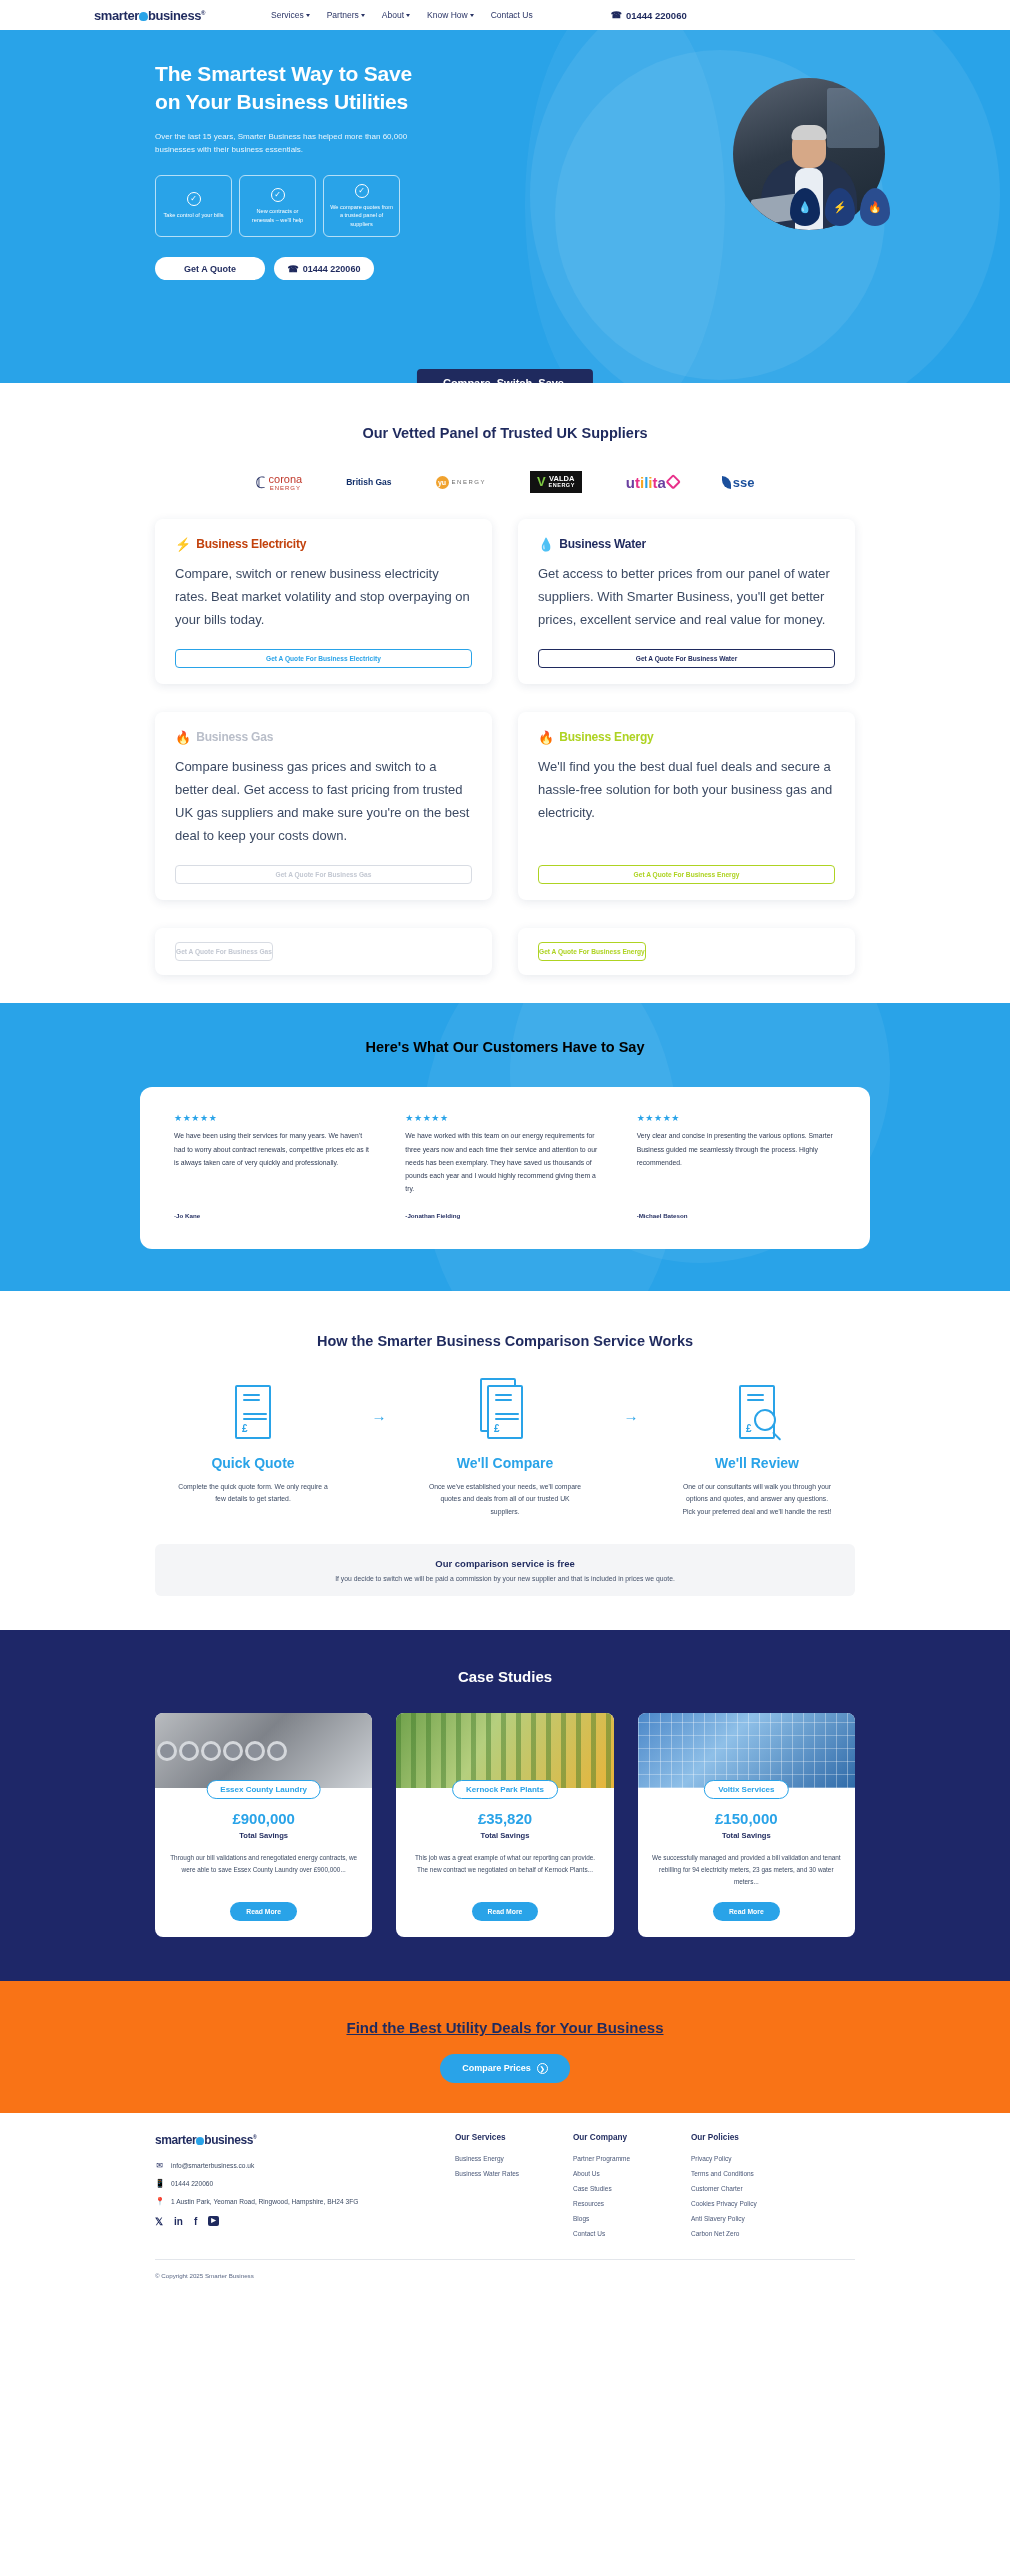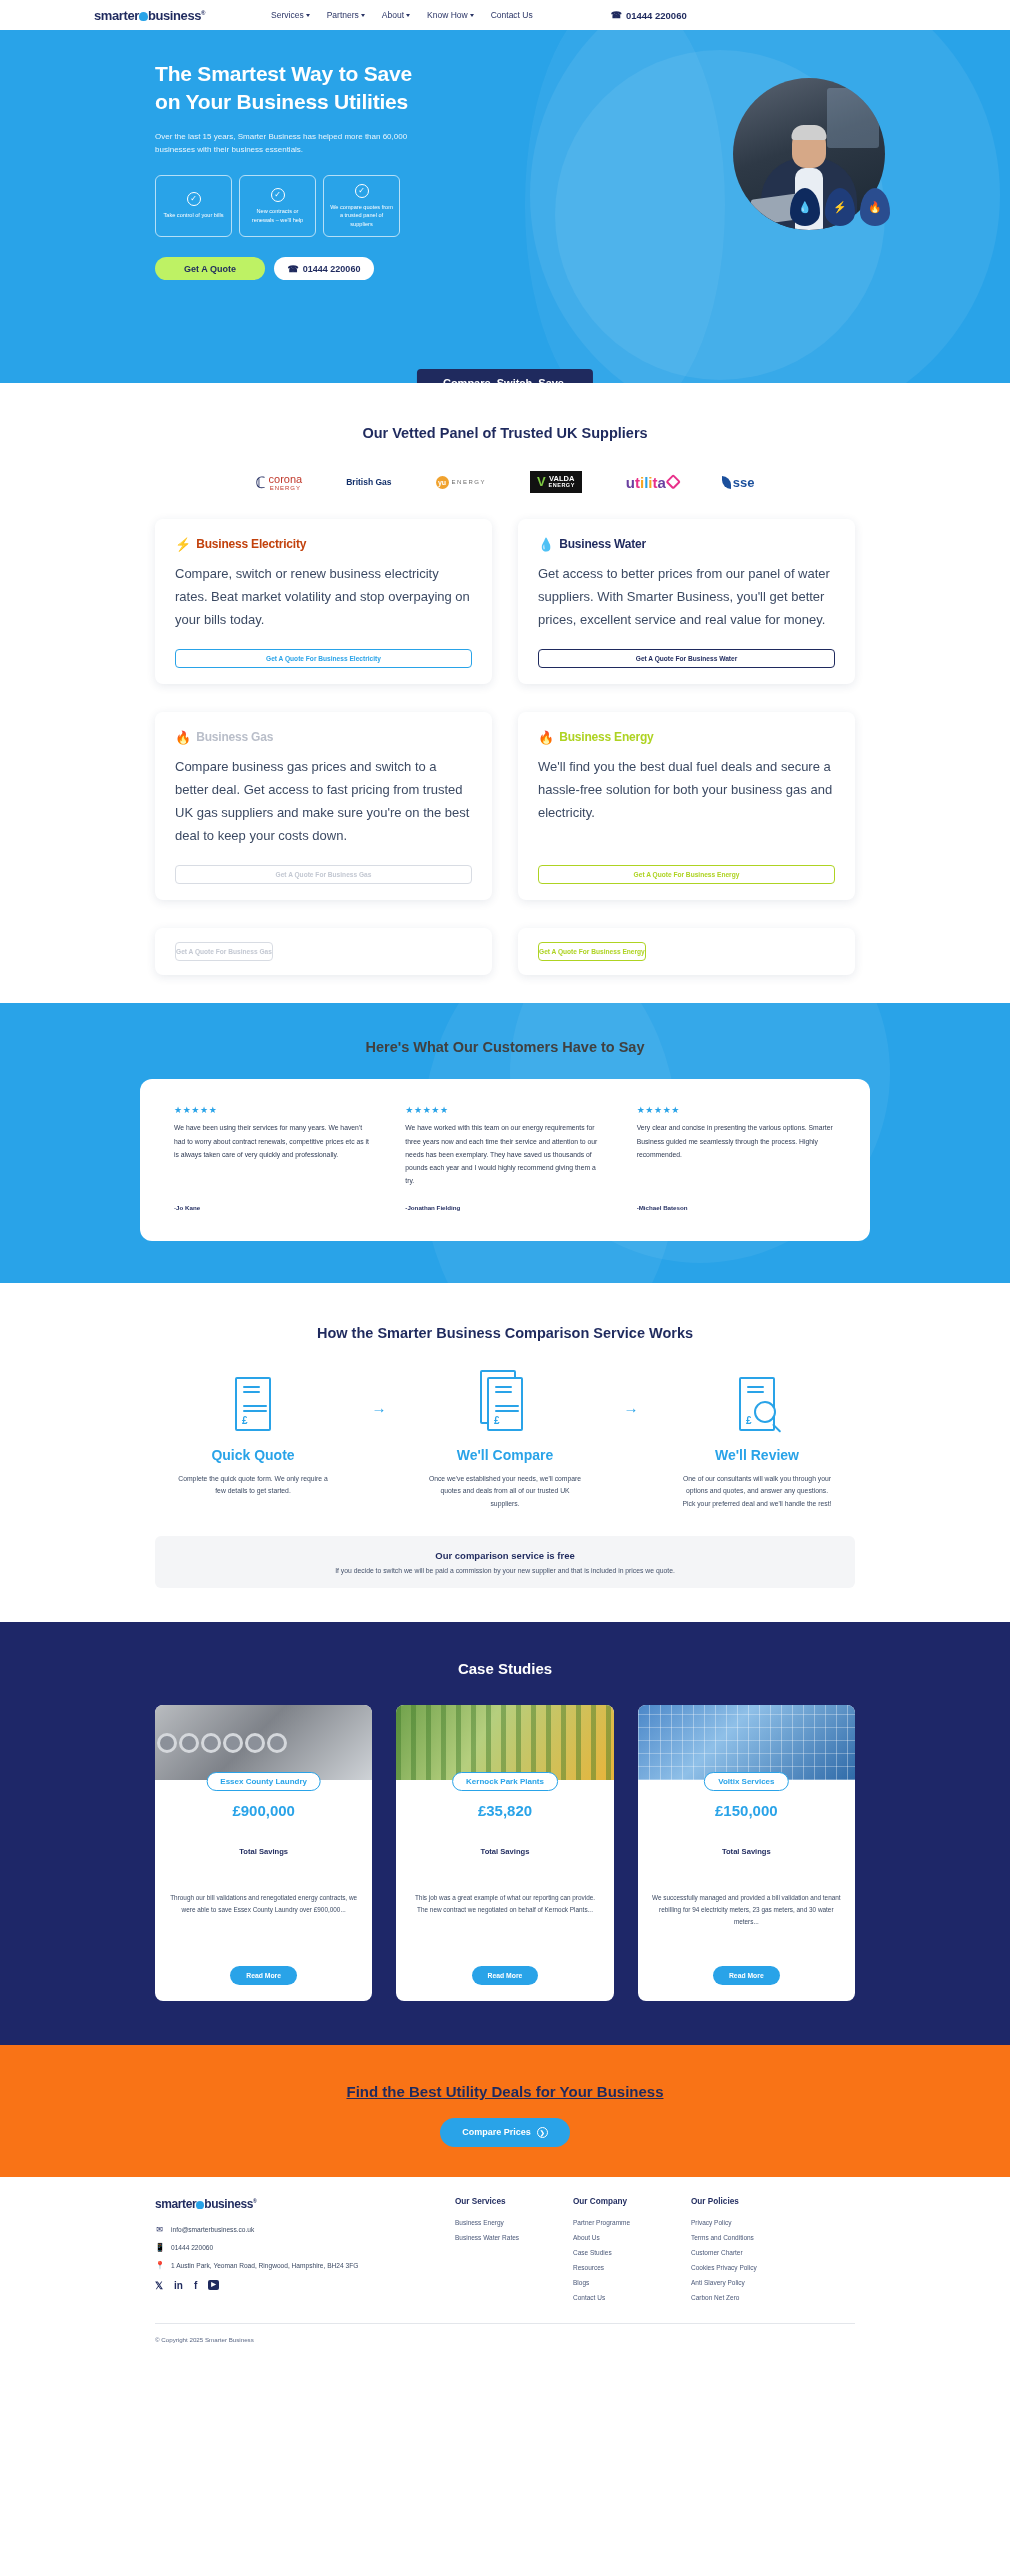--- a/index.html
+++ b/index.html
@@ -94,21 +94,21 @@
   .feat .check {
     width: 14px; height: 14px; border-radius: 50%;
     border: 1.2px solid #fff; display: flex; align-items: center;
     justify-content: center; color: #fff; font-size: 8px; line-height: 1;
   }
   .feat .ftext {
     font-size: 5.6px; color: #fff; text-align: center; line-height: 1.5;
   }
   .cta-row { display: flex; gap: 9px; }
   .btn-green {
-    background: #bef264; color: #1f2a5e; font-size: 9px; font-weight: bold;
+    background: #ffffff; color: #1f2a5e; font-size: 9px; font-weight: bold;
     border: none; border-radius: 16px; width: 110px; height: 23px;
     display: flex; align-items: center; justify-content: center; cursor: pointer;
   }
   .btn-white {
     background: #fff; color: #1f2a5e; font-size: 9px; font-weight: bold;
     border: none; border-radius: 16px; width: 100px; height: 23px;
     display: flex; align-items: center; justify-content: center; gap: 4px;
     cursor: pointer;
   }
   .hero-right { flex: 1; position: relative; }
@@ -240,22 +240,22 @@
   
   .testi {
     background: #29a3e8; padding: 36px 0 42px; position: relative; overflow: hidden;
   }
   .testi .tblob {
     position: absolute; border-radius: 50%; background: rgba(255,255,255,0.06);
   }
   .testi .tb1 { width: 380px; height: 380px; right: 120px; top: -120px; }
   .testi .tb2 { width: 260px; height: 420px; right: 330px; top: -60px; }
   .testi h2 {
-    position: relative; text-align: center; color: #404040; font-size: 14.5px;
-    font-weight: bold; margin-bottom: 24px;
+    position: relative; text-align: center; color: #000000; font-size: 14.5px;
+    font-weight: bold; margin-bottom: 32px;
   }
   .testi-card {
     position: relative; width: 730px; margin: 0 auto; background: #fff;
     border-radius: 12px; padding: 26px 34px 30px;
     display: grid; grid-template-columns: 1fr 1fr 1fr; gap: 32px;
   }
   .tstars { color: #29a3e8; font-size: 9px; letter-spacing: 0.6px; margin-bottom: 6px; }
   .ttext { font-size: 6.8px; line-height: 1.95; color: #2f3b54; }
   .tname { font-size: 6.2px; font-weight: bold; color: #1f2a5e; margin-top: 12px; }
   .tcol { display: flex; flex-direction: column; }
@@ -326,21 +326,21 @@
     background-image: repeating-linear-gradient(90deg, rgba(255,255,255,.35) 0 1px, transparent 1px 11px),
                       repeating-linear-gradient(0deg, rgba(255,255,255,.3) 0 1px, transparent 1px 13px); }
   .case-img .plants { position:absolute; inset:0;
     background-image: repeating-linear-gradient(90deg, rgba(60,120,40,.45) 0 5px, transparent 5px 15px); }
   .case-pill {
     position: absolute; bottom: -11px; left: 50%; transform: translateX(-50%);
     background: #fff; border: 1.4px solid #29a3e8; border-radius: 12px;
     color: #29a3e8; font-size: 8px; font-weight: bold; padding: 4px 13px;
     white-space: nowrap;
   }
-  .case-body { padding: 22px 14px 16px; text-align: center; display:flex; flex-direction:column; flex:1;gap:24px;}
+  .case-body { padding: 22px 14px 16px; text-align: center; display:flex; flex-direction:column; flex:1;}
   .case-amount { font-size: 15px; font-weight: bold; color: #29a3e8; margin-bottom: 4px; }
   .case-label { font-size: 7.6px; font-weight: bold; color: #1f2a5e; margin-bottom: 12px; }
   .case-desc { font-size: 6.4px; line-height: 1.85; color: #3c4a63; margin-bottom: 14px; flex:1;}
   .read-more {
     align-self: center; background: #29a3e8; color: #fff; border: none;
     border-radius: 13px; font-size: 6.8px; font-weight: bold;
     padding: 6px 16px; cursor: pointer;
   }
 
   

